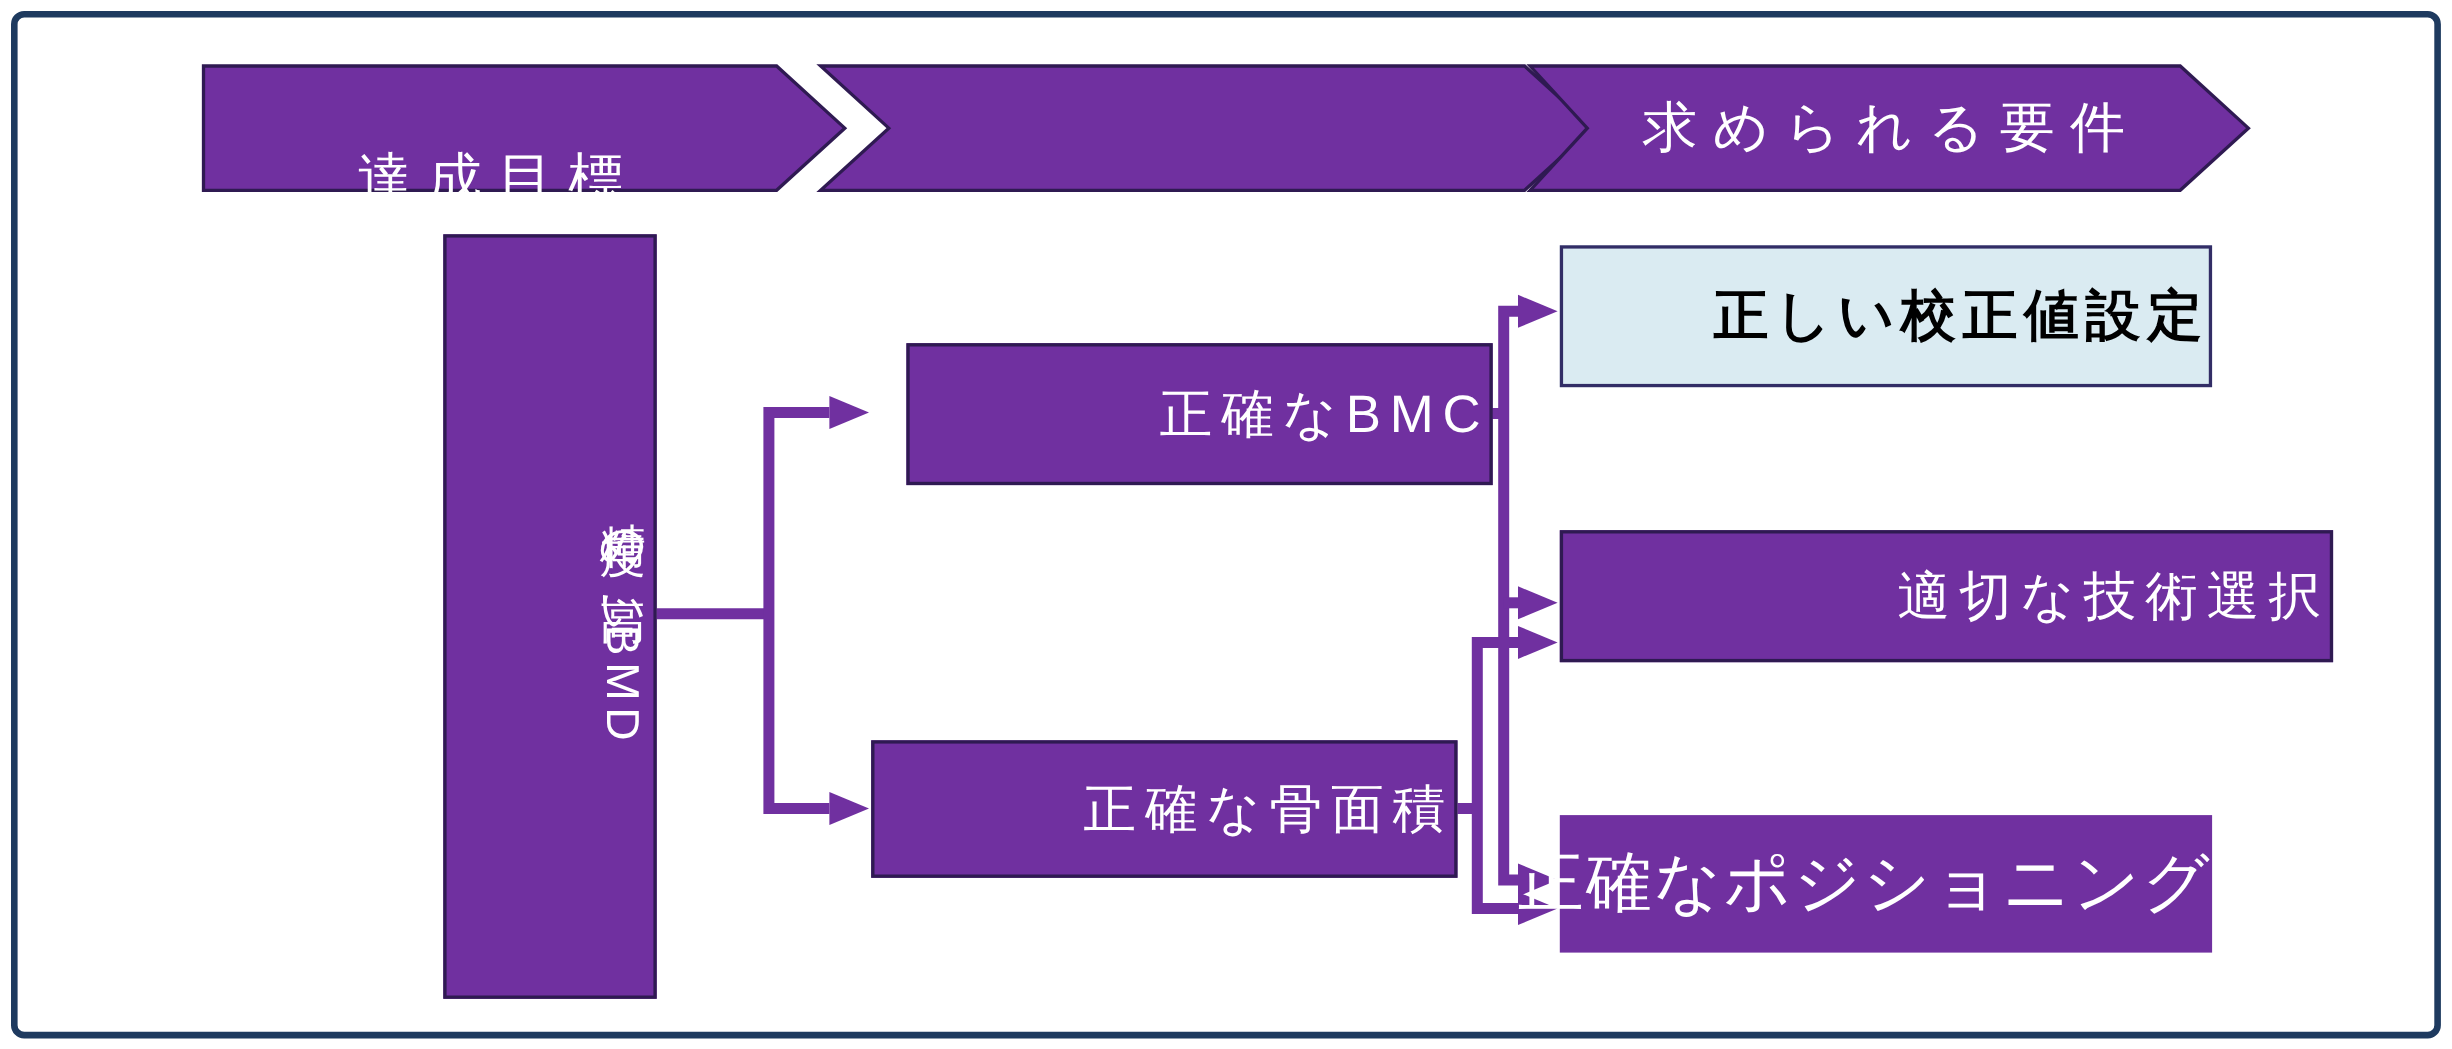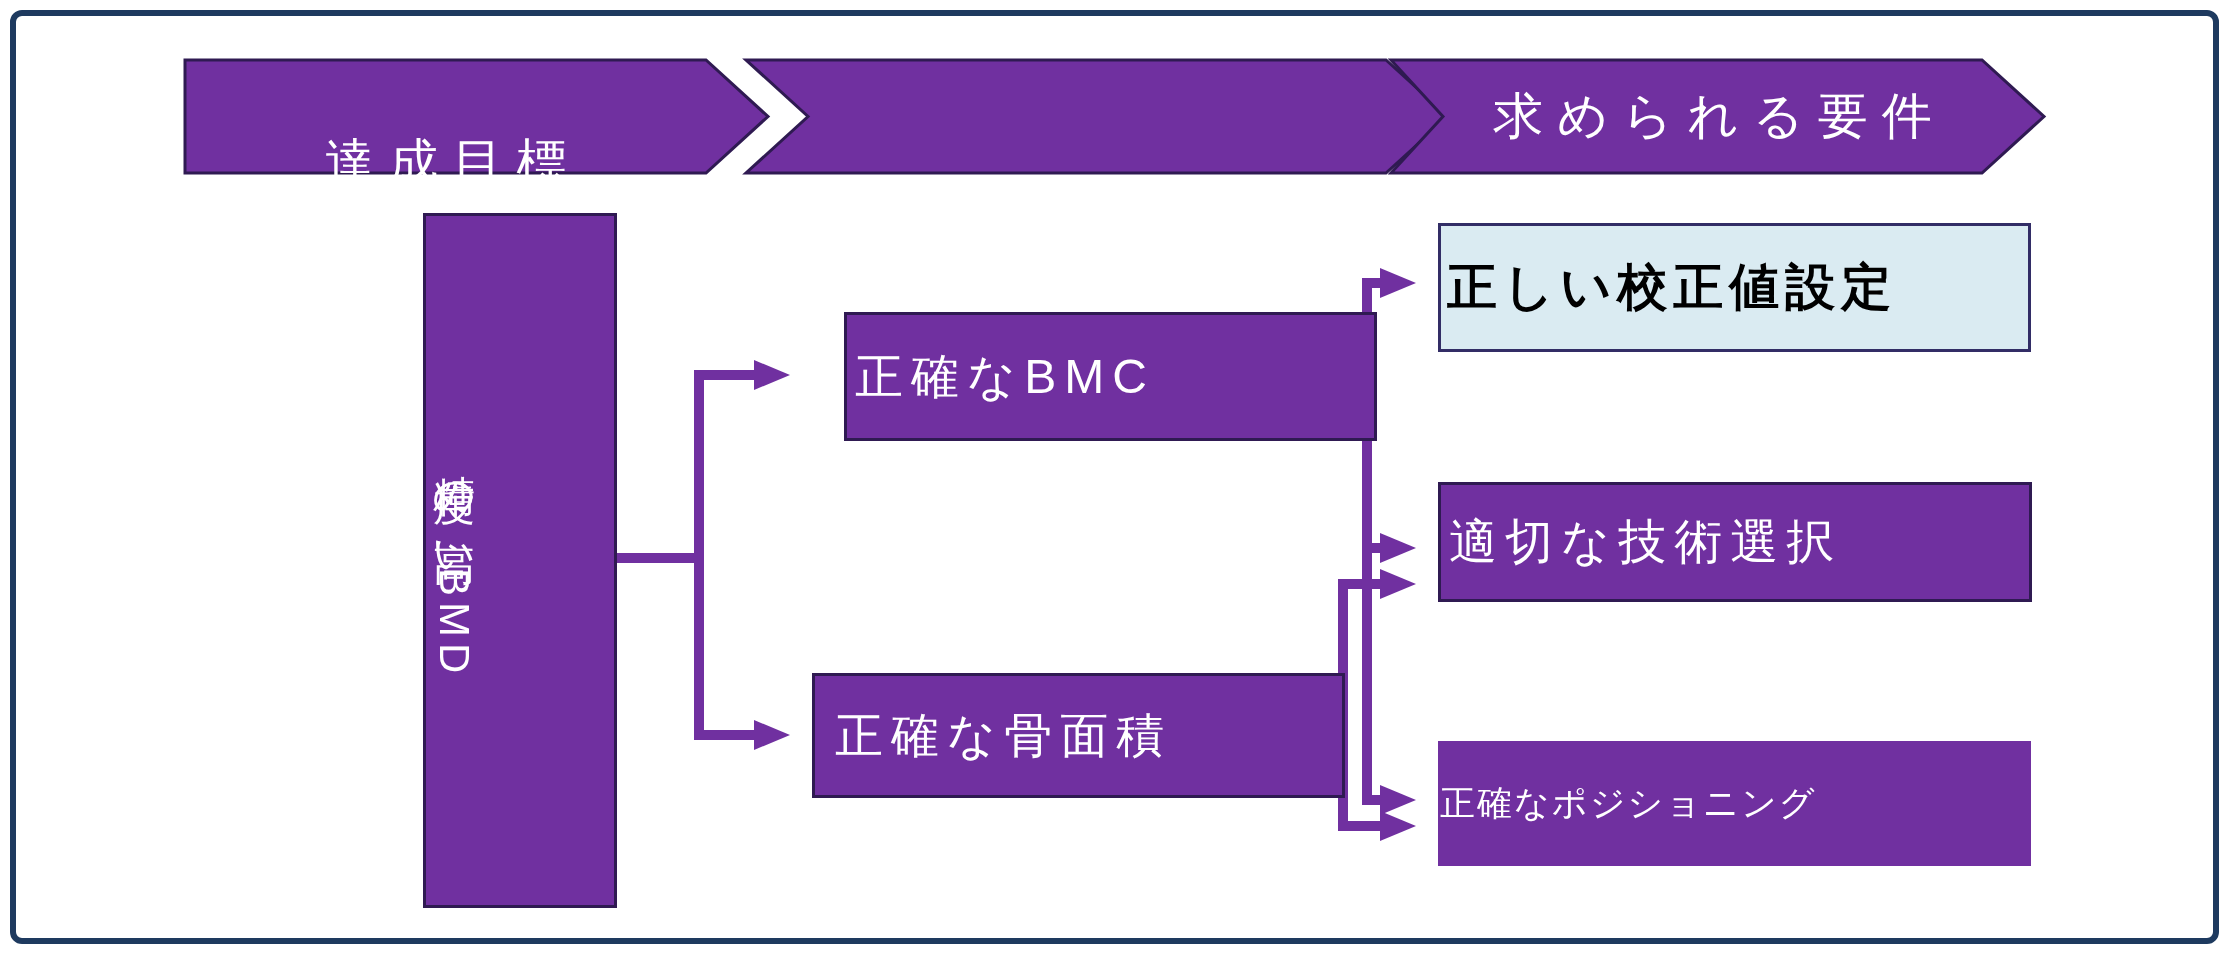--- a/index.html
+++ b/index.html
@@ -33,48 +33,47 @@
   .chev-label{
     position:absolute;top:60px;height:113px;
     display:flex;align-items:center;justify-content:center;
     color:var(--text_light);
     font-size:50px;font-weight:300;letter-spacing:14px;
     text-indent:14px;
     white-space:nowrap;
   }
   .box{
     position:absolute;box-sizing:border-box;
-    display:flex;align-items:center;justify-content:flex-start;
+    display:flex;align-items:center;justify-content:flex-end;
     background:var(--purple);
     border:3px solid var(--outline);
     color:var(--text_light);
     font-size:48px;font-weight:300;letter-spacing:8px;
     text-indent:8px;
     white-space:nowrap;
-    margin-left:20px;
   }
   .goal-box{left:403px;top:213px;width:194px;height:695px;}
   .goal-box .vtext{
     writing-mode:vertical-rl;
     text-orientation:mixed;
     font-size:42px;letter-spacing:6px;text-indent:0;
   }
   .factor-bmc{left:824px;top:312px;width:533px;height:129px;}
   .factor-bone{left:792px;top:673px;width:533px;height:125px;padding-left:12px;}
   .req-calib{
     left:1418px;top:223px;width:593px;height:129px;
     background:var(--highlight_bg);
     border-color:var(--highlight_border);
     color:var(--text_dark);
     font-weight:700;font-size:50px;letter-spacing:6px;text-indent:6px;
   }
-  .req-tech{left:1418px;top:482px;width:594px;height:120px;}
+  .req-tech{left:1418px;top:482px;width:703px;height:120px;}
   .req-pos{
     left:1418px;top:741px;width:593px;height:125px;
-    border:none;font-size:35px;letter-spacing:2px;text-indent:2px;
+    border:none;font-size:60px;letter-spacing:2px;text-indent:2px;
   }
 </style>
 </head>
 <body>
 
 <div class="stage">
 
   <svg class="overlay" viewBox="0 0 2229 954" aria-hidden="true">
 
     <polygon class="chev" points="185,60 706,60 768,116.5 706,173 185,173"></polygon>

